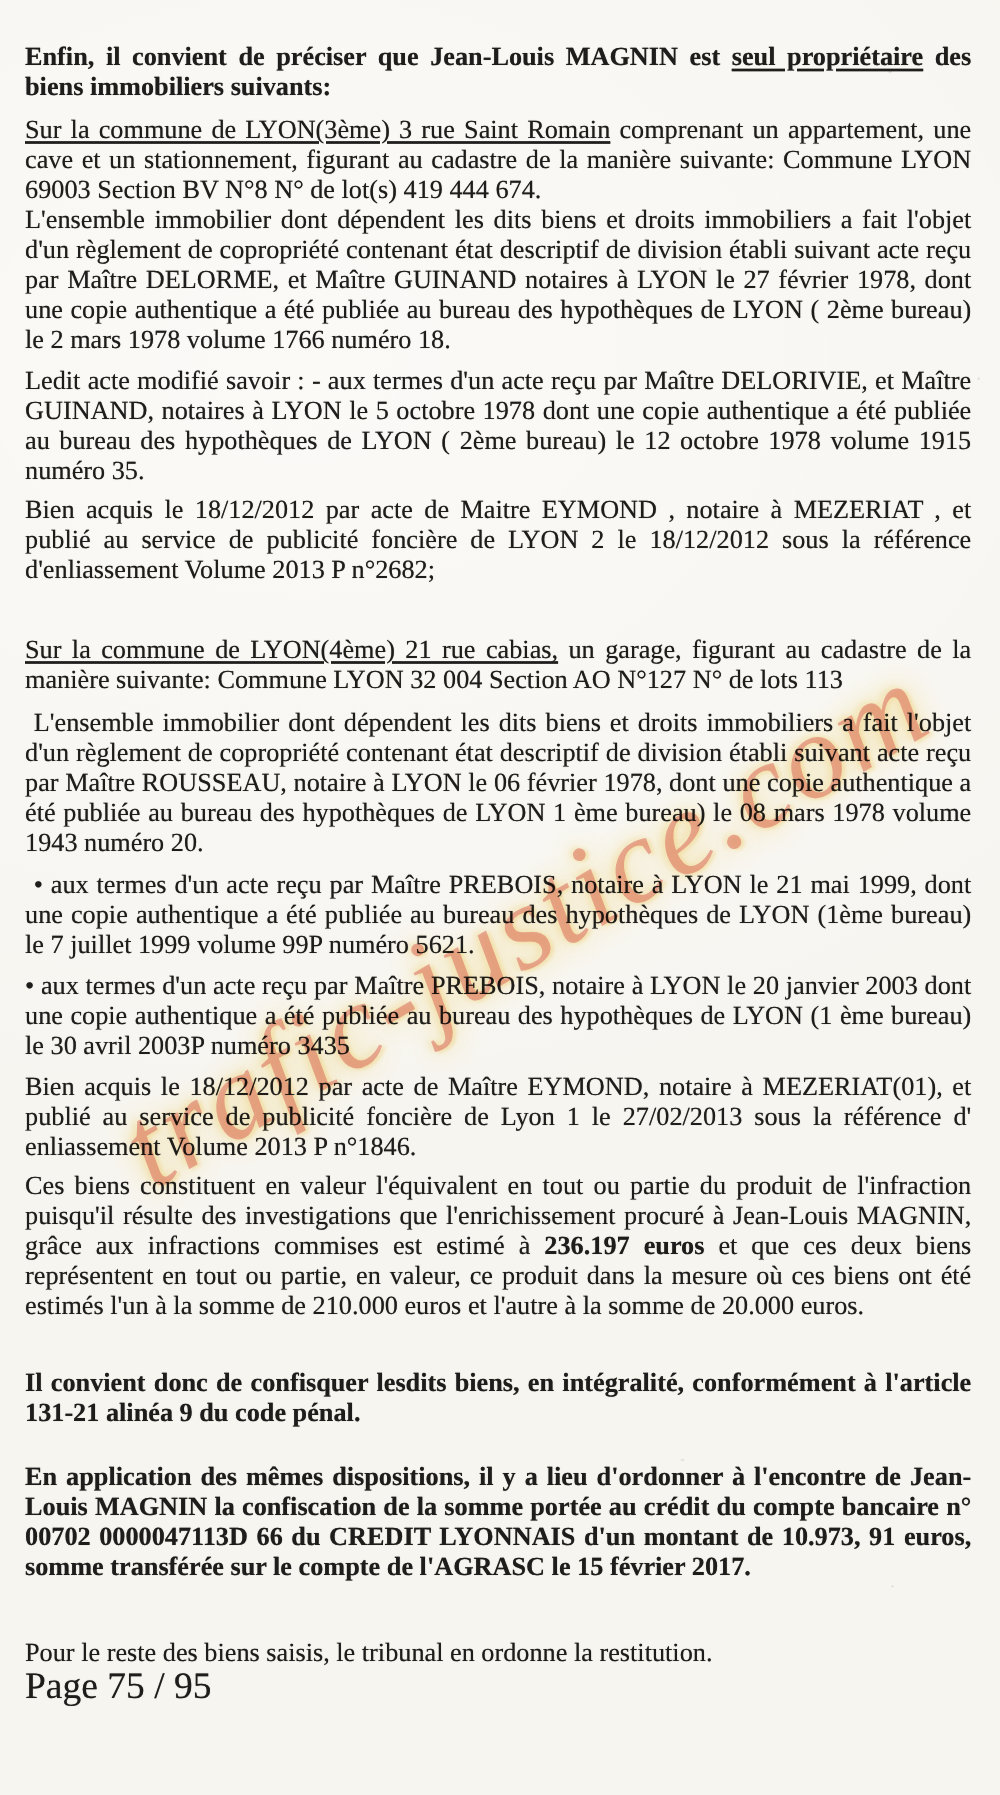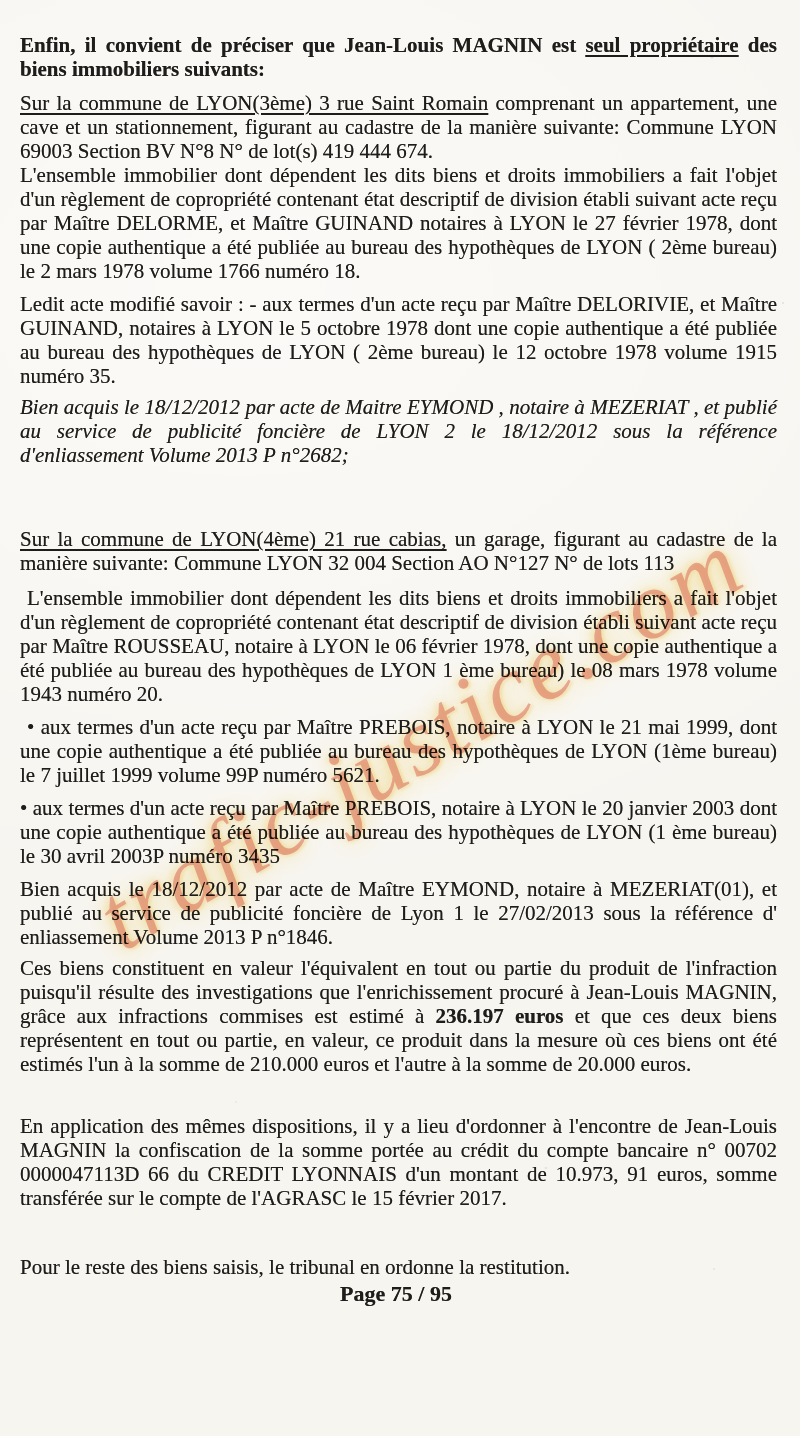--- a/index.html
+++ b/index.html
@@ -51,36 +51,36 @@
   .u {
     text-decoration: underline;
     text-decoration-thickness: 1.5px;
     text-underline-offset: 3px;
   }
   .ind { text-indent: 7px; }
   #p1  { margin-bottom: 10px; }
   #p2  { }
   #p3  { margin-bottom: 9px;  }
   #p4  { margin-bottom: 7px;  }
-  #p5  { margin-bottom: 60px; font-style: italic; }
+  #p5  { margin-bottom: 40px; }
   #p6  { margin-bottom: 11px; }
   #p7  { margin-bottom: 9px;  }
   #p8  { margin-bottom: 9px;  }
   #p9  { margin-bottom: 9px;  }
   #p10 { margin-bottom: 9px;  }
   #p11 { margin-bottom: 7px;  }
   #p12 { margin-bottom: 38px; }
   #p13 { margin-bottom: 27px; }
-  #p14 { margin-bottom: 25px; }
+  #p14 { margin-bottom: 25px; font-weight: bold; }
   #p15 { margin-bottom: 2px; margin-top: 45px;  }
   .footer {
-    text-align: center;
+    text-align: left;
     padding-right: 5px;
-    font-weight: bold;
-    font-size: 22px;
+    font-weight: normal;
+    font-size: 30px;
     line-height: 26px;
     text-shadow: 0 0 0.6px rgba(30,29,27,0.65);
   }
   .watermark {
     position: absolute;
     left: -10px;
     top: 690px;
     width: 860px;
     text-align: center;
     white-space: nowrap;
@@ -124,20 +124,21 @@
 
 
     <p id="p9" class="ind"><span>• aux termes d'un acte reçu par Maître PREBOIS, notaire à LYON le 21 mai 1999, dont une copie authentique a été publiée au bureau des hypothèques de LYON (1ème bureau) le 7 juillet 1999 volume 99P numéro 5621.</span></p>
 
     <p id="p10"><span>• aux termes d'un acte reçu par Maître PREBOIS, notaire à LYON le 20 janvier 2003 dont une copie authentique a été publiée au bureau des hypothèques de LYON (1 ème bureau) le 30 avril 2003P numéro 3435</span></p>
 
     <p id="p11"><span>Bien acquis le 18/12/2012 par acte de Maître EYMOND, notaire à MEZERIAT(01), et publié au service de publicité foncière de Lyon 1 le 27/02/2013 sous la référence d' enliassement Volume 2013 P n°1846.</span></p>
 
     <p id="p12"><span>Ces biens constituent en valeur l'équivalent en tout ou partie du produit de l'infraction puisqu'il résulte des investigations que l'enrichissement procuré à Jean-Louis MAGNIN, grâce aux infractions commises est estimé à </span><span class="b">236.197 euros</span><span> et que ces deux biens représentent en tout ou partie, en valeur, ce produit dans la mesure où ces biens ont été estimés l'un à la somme de 210.000 euros et l'autre à la somme de 20.000 euros.</span></p>
 
+    <p id="p13" class="b"><span>Il convient donc de confisquer lesdits biens, en intégralité, conformément à l'article 131-21 alinéa 9 du code pénal.</span></p>
 
     <p id="p14"><span>En application des mêmes dispositions, il y a lieu d'ordonner à l'encontre de Jean-Louis MAGNIN la confiscation de la somme portée au crédit du compte bancaire n° 00702 0000047113D 66 du CREDIT LYONNAIS d'un montant de 10.973, 91 euros, somme transférée sur le compte de l'AGRASC le 15 février 2017.</span></p>
 
     <p id="p15"><span>Pour le reste des biens saisis, le tribunal en ordonne la restitution.</span></p>
 
     <div class="footer">Page 75 / 95</div>
 
   </div>
 
   <div class="watermark">trafic-justice.com</div>

